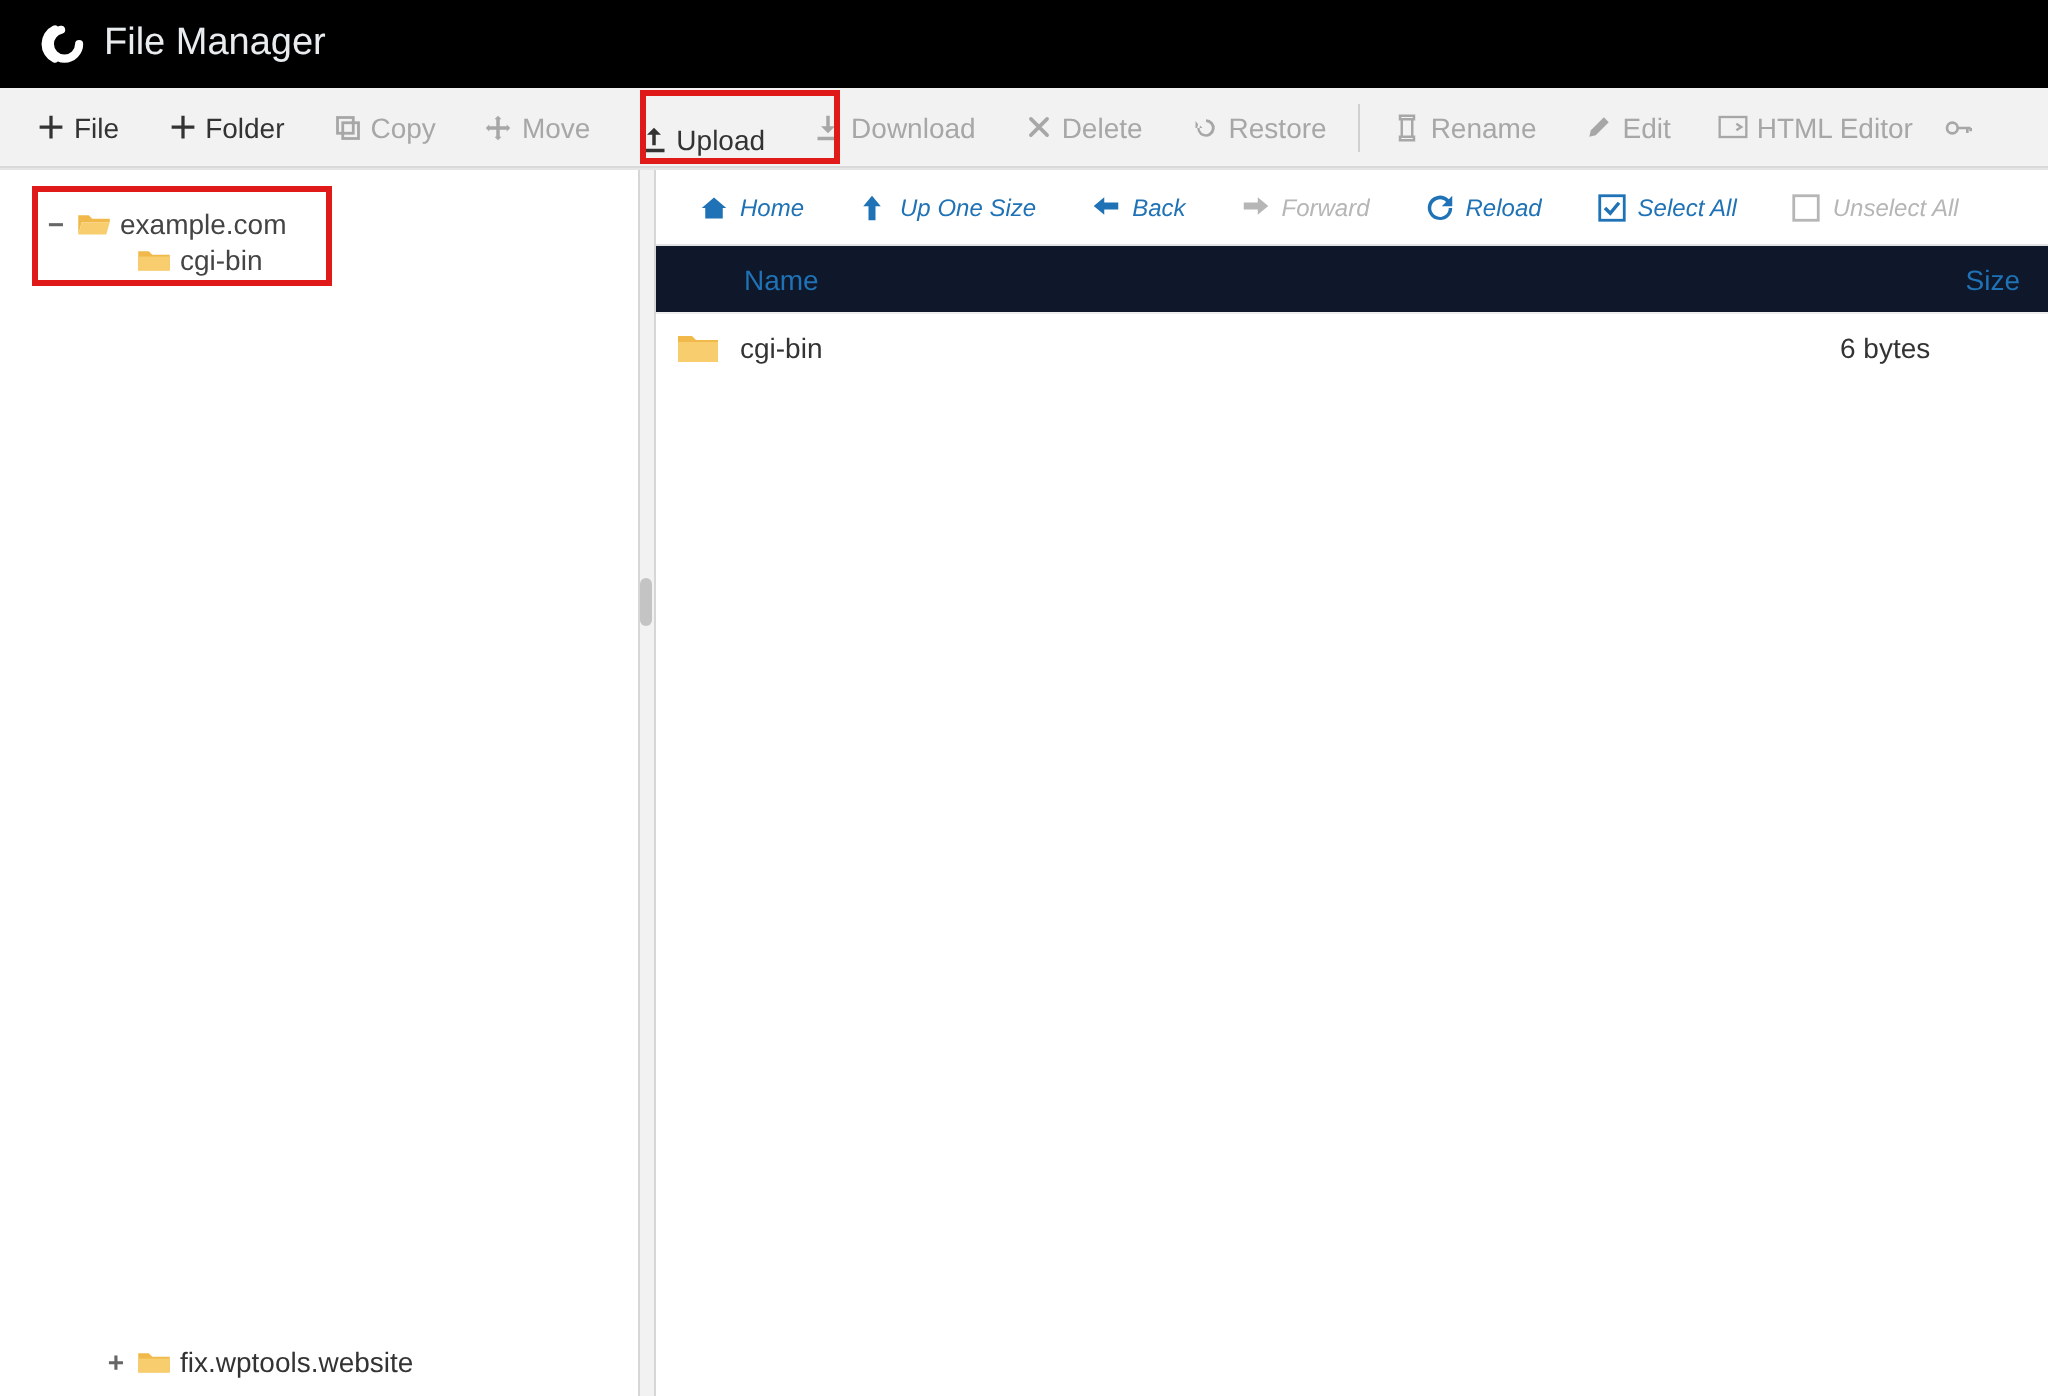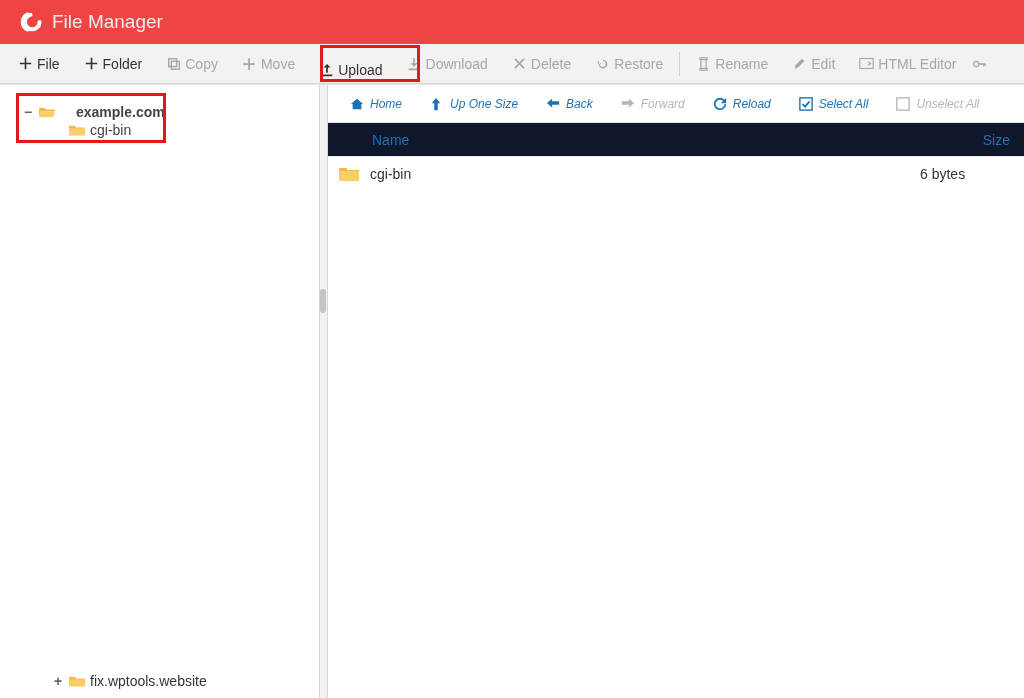--- a/index.html
+++ b/index.html
@@ -9,21 +9,21 @@
     color: #333;
     background: #fff;
     width: 1024px;
     height: 698px;
     overflow: hidden;
     position: relative;
   }
 
   
   .header {
-    background: #ef4444;
+    background: #000000;
     color: #fff;
     height: 44px;
     display: flex;
     align-items: center;
     padding: 0 16px;
     gap: 12px;
   }
   .header .logo-wrap {
     display:flex;align-items:center;gap:10px;
   }
@@ -87,21 +87,21 @@
   }
   .scroll-thumb{
     position:absolute;right:1px;top:204px;width:6px;height:24px;background:#c4c4c4;border-radius:3px;
   }
   .tree { font-size:14px; color:#444;}
   .tree-row{display:flex;align-items:center;gap:4px;padding:1px 0;}
   .tree-children{padding-left:30px;}
   .expander{width:12px;text-align:center;color:#666;font-weight:bold;cursor:pointer;user-select:none;}
   .folder-ic{width:18px;height:14px;display:inline-block;}
   .tree-label{cursor:pointer;}
-  .tree-label.bold{font-weight:700;margin-left:16px;}
+  .tree-label.bold{font-weight:400;}
 
   .sidebar-bottom{
     position:absolute;left:52px;bottom:8px;
   }
 
   
   .content{flex:1;display:flex;flex-direction:column;min-width:0;}
   .navbar{
     background:#fff;
     border-bottom:1px solid #e2e2e2;

